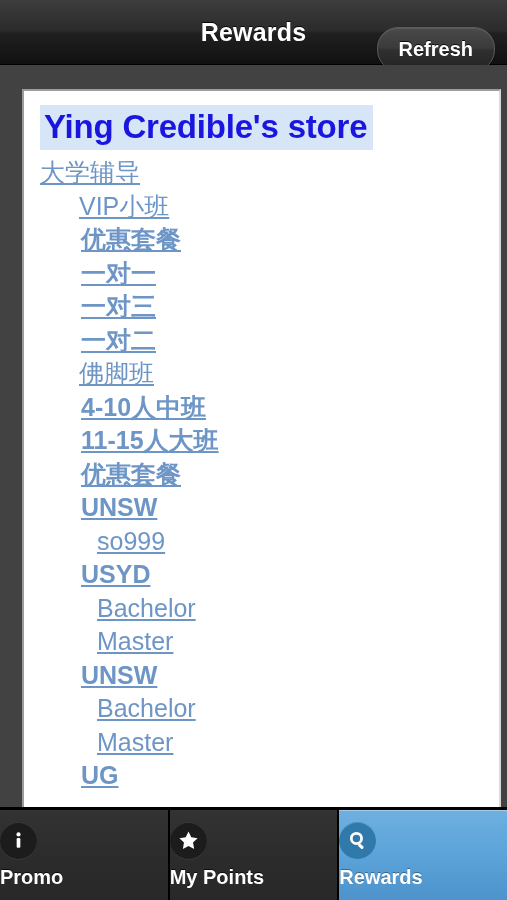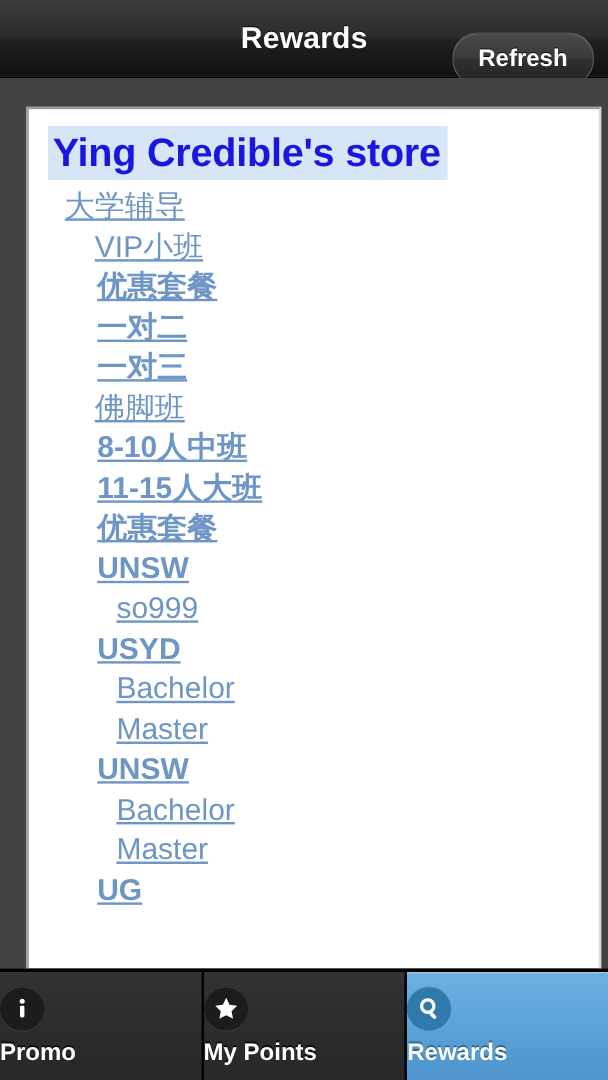--- a/index.html
+++ b/index.html
@@ -87,21 +87,21 @@
     display:block;
     color:#6d95c6;
     font-size:25px;
     line-height:33.5px;
     text-decoration:underline;
     text-underline-offset:2px;
     white-space:nowrap;
     cursor:pointer;
     width:max-content;
   }
-  .lvl-0 { margin-left:14px; }
+  .lvl-0 { margin-left:0px; }
   .lvl-1 { margin-left:39px; }
   .lvl-2 { margin-left:41px;font-weight:bold; }
   .lvl-3 { margin-left:57px;text-decoration:underline; }
 
   
   .tab-bar {
     flex:0 0 93px;
     height:93px;
     display:flex;
     background:#2e2e2e;
@@ -151,24 +151,25 @@
     <div class="nav-button">Refresh</div>
   </div>
 
   <div class="body-area">
     <div class="web-panel">
       <div class="store-title">Ying Credible's store</div>
       <div class="tree">
           <a class="tree-link lvl-0">大学辅导</a>
           <a class="tree-link lvl-1">VIP小班</a>
           <a class="tree-link lvl-2">优惠套餐</a>
+          <a class="tree-link lvl-2">一对一</a>
+          <a class="tree-link lvl-2">一对三</a>
           <a class="tree-link lvl-2">一对二</a>
-          <a class="tree-link lvl-2">一对三</a>
           <a class="tree-link lvl-1">佛脚班</a>
-          <a class="tree-link lvl-2">8-10人中班</a>
+          <a class="tree-link lvl-2">4-10人中班</a>
           <a class="tree-link lvl-2">11-15人大班</a>
           <a class="tree-link lvl-2">优惠套餐</a>
           <a class="tree-link lvl-2">UNSW</a>
           <a class="tree-link lvl-3">so999</a>
           <a class="tree-link lvl-2">USYD</a>
           <a class="tree-link lvl-3">Bachelor</a>
           <a class="tree-link lvl-3">Master</a>
           <a class="tree-link lvl-2">UNSW</a>
           <a class="tree-link lvl-3">Bachelor</a>
           <a class="tree-link lvl-3">Master</a>

